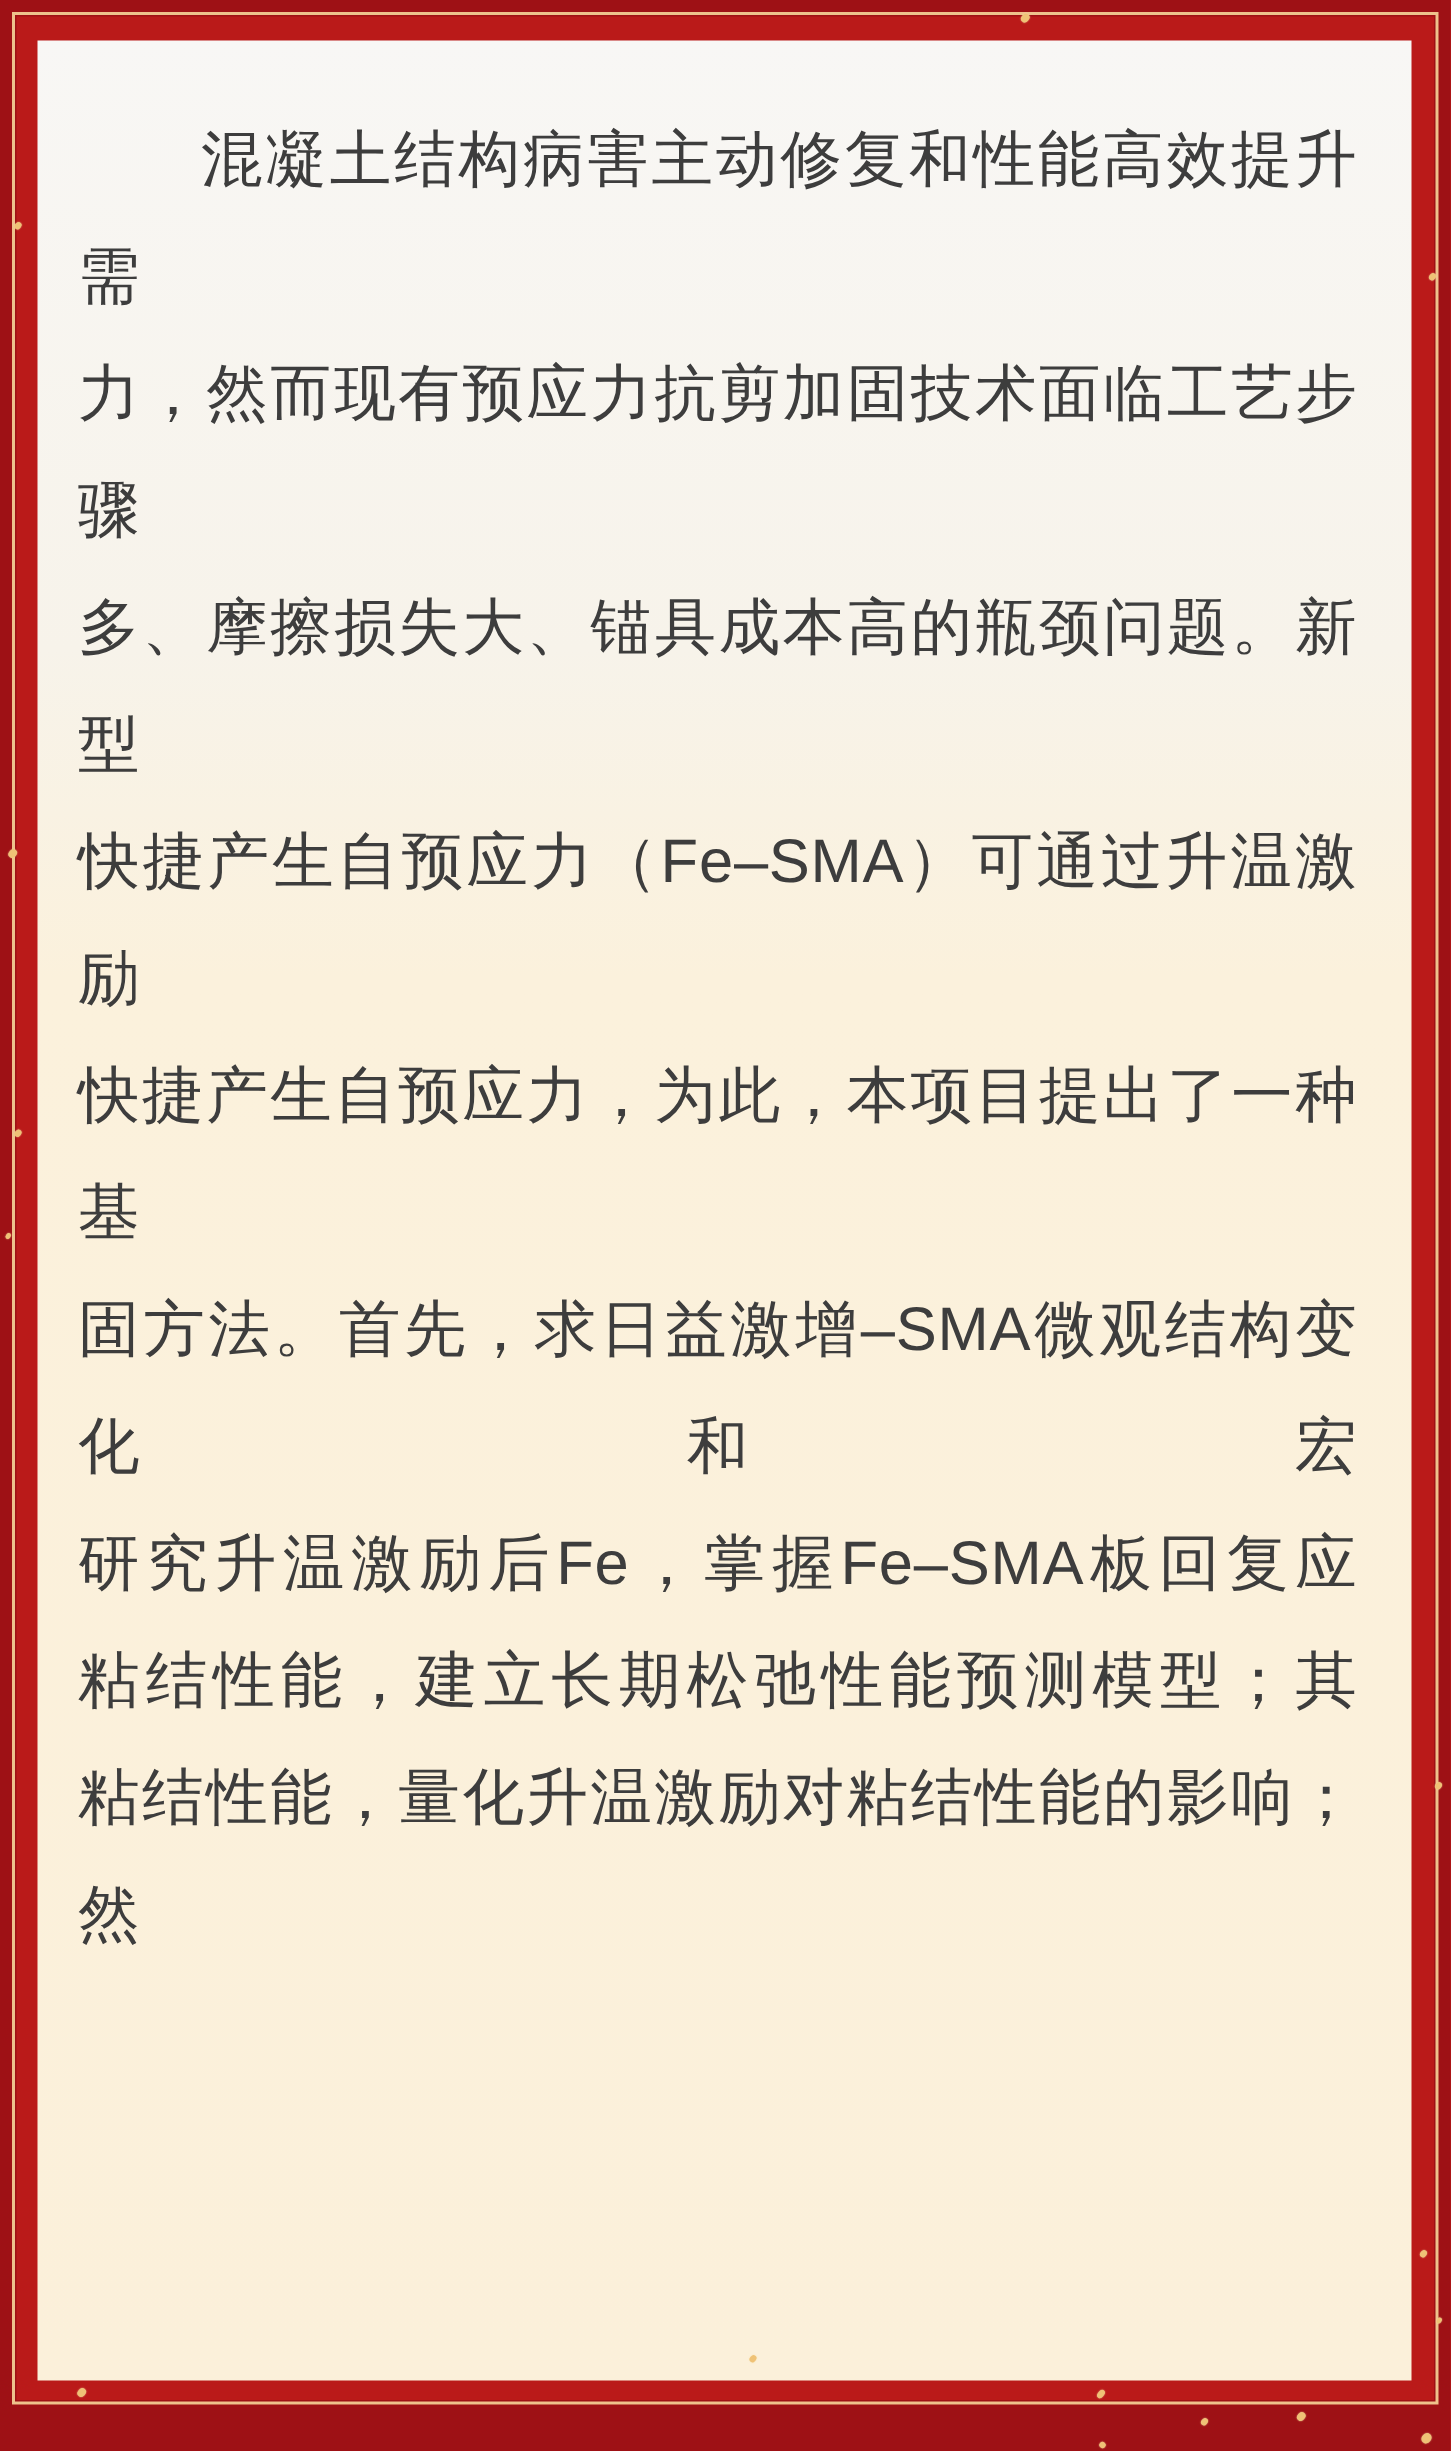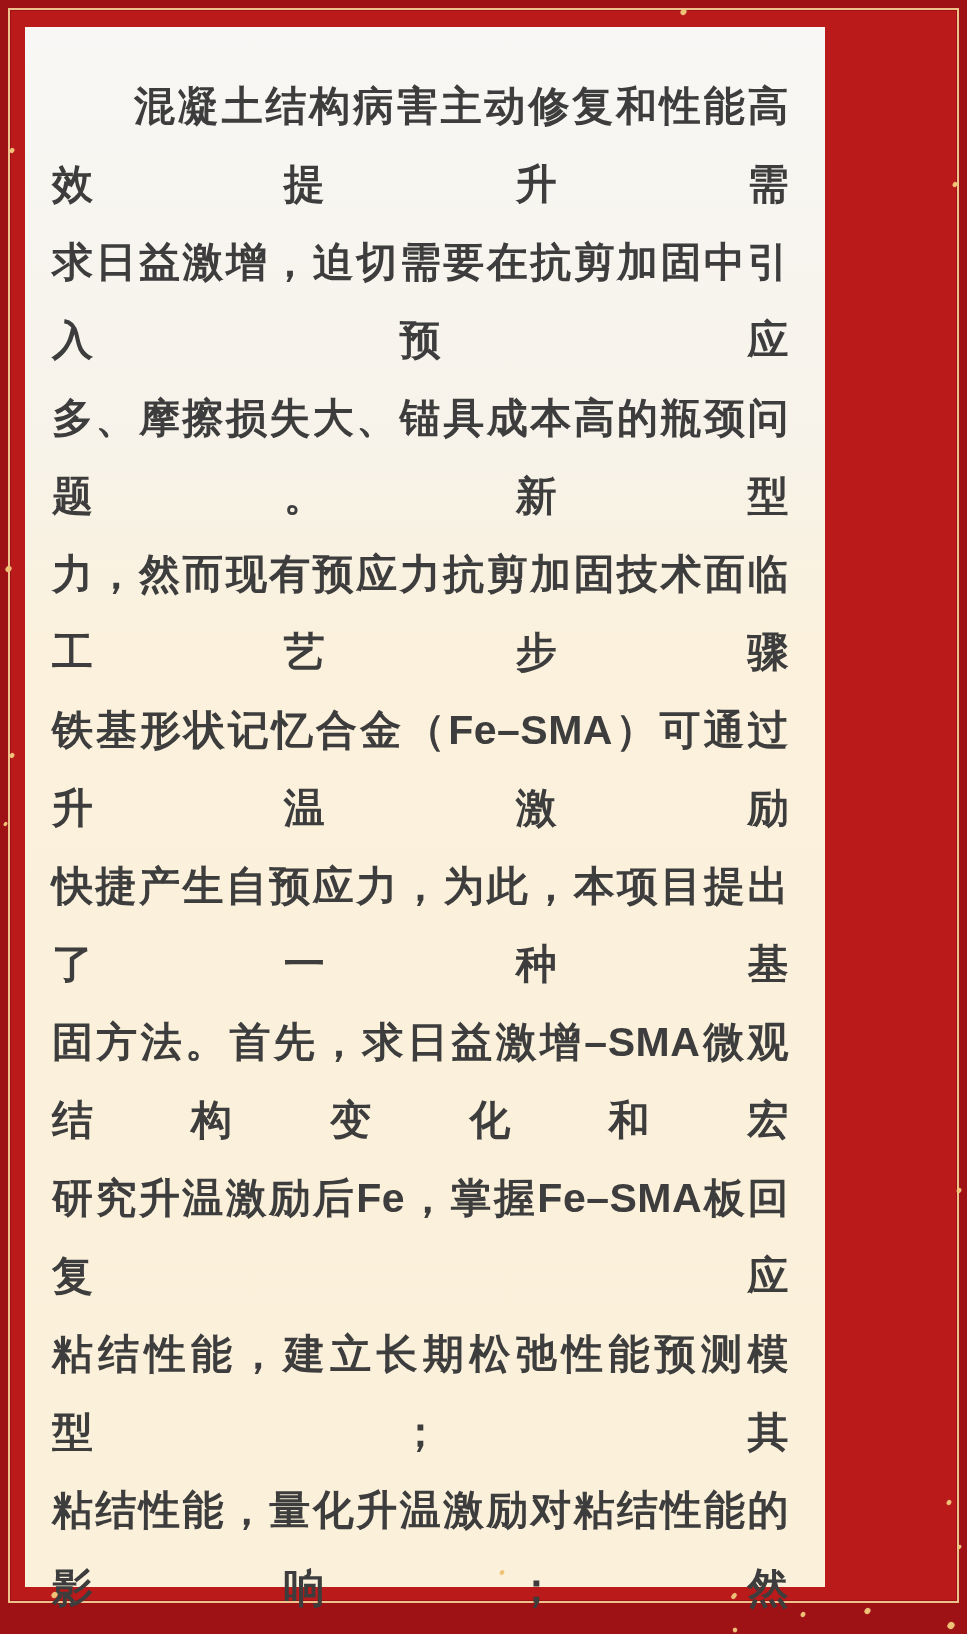--- a/index.html
+++ b/index.html
@@ -18,27 +18,26 @@
     pointer-events: none;
   }
   .inner-red {
     position: absolute;
     left: 11px; top: 11px; right: 11px; bottom: 34px;
     background: #ba1a19; 
   }
   .panel {
     position: absolute;
     left: 25px; top: 27px;
-    width: 800px; height: 1560px;
+    width: 916px; height: 1560px;
     background: linear-gradient(180deg,
       #f8f7f5 0%,
       #f7f3ea 26%,
       #fbf1dc 40%,
       #fbf0da 100%);
-    font-weight: bold;
   }
   .text-block {
     position: absolute;
     left: 27px; right: 36px; top: 40px;
   }
   .line {
     font-size: 41px;
     line-height: 78px;
     color: #3d3d3d;
     text-align: justify;
@@ -59,24 +58,23 @@
 </style>
 </head>
 <body>
 
 <div class="inner-red"></div>
 <div class="gold-frame"></div>
 
 <div class="panel">
   <div class="text-block">
     <div class="line first">混凝土结构病害主动修复和性能高效提升需</div>
-    <div class="line">求日益激增，迫切需要在抗剪加固中引入预应</div>
+    <div class="line">力，然而现有预应力抗剪加固技术面临工艺步骤</div>
     <div class="line">多、摩擦损失大、锚具成本高的瓶颈问题。新型</div>
-    <div class="line">力，然而现有预应力抗剪加固技术面临工艺步骤</div>
-    <div class="line">铁基形状记忆合金（Fe–SMA）可通过升温激励</div>
+    <div class="line">快捷产生自预应力（Fe–SMA）可通过升温激励</div>
     <div class="line">快捷产生自预应力，为此，本项目提出了一种基</div>
     <div class="line">固方法。首先，求日益激增–SMA微观结构变化和宏</div>
     <div class="line">研究升温激励后Fe，掌握Fe–SMA板回复应</div>
     <div class="line">粘结性能，建立长期松弛性能预测模型；其</div>
     <div class="line">粘结性能，量化升温激励对粘结性能的影响；然</div>
 
   </div>
 </div>
 
 <div class="sparkle" style="left:681px; top:9px;    width:5px; height:6px;"></div>

